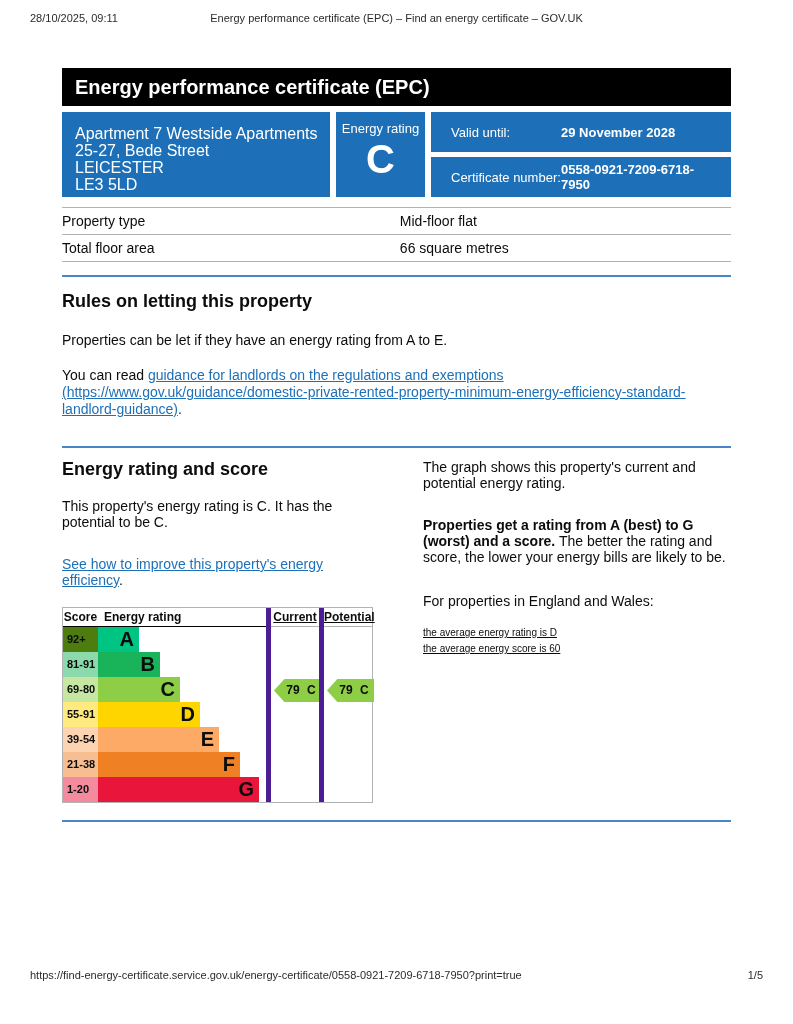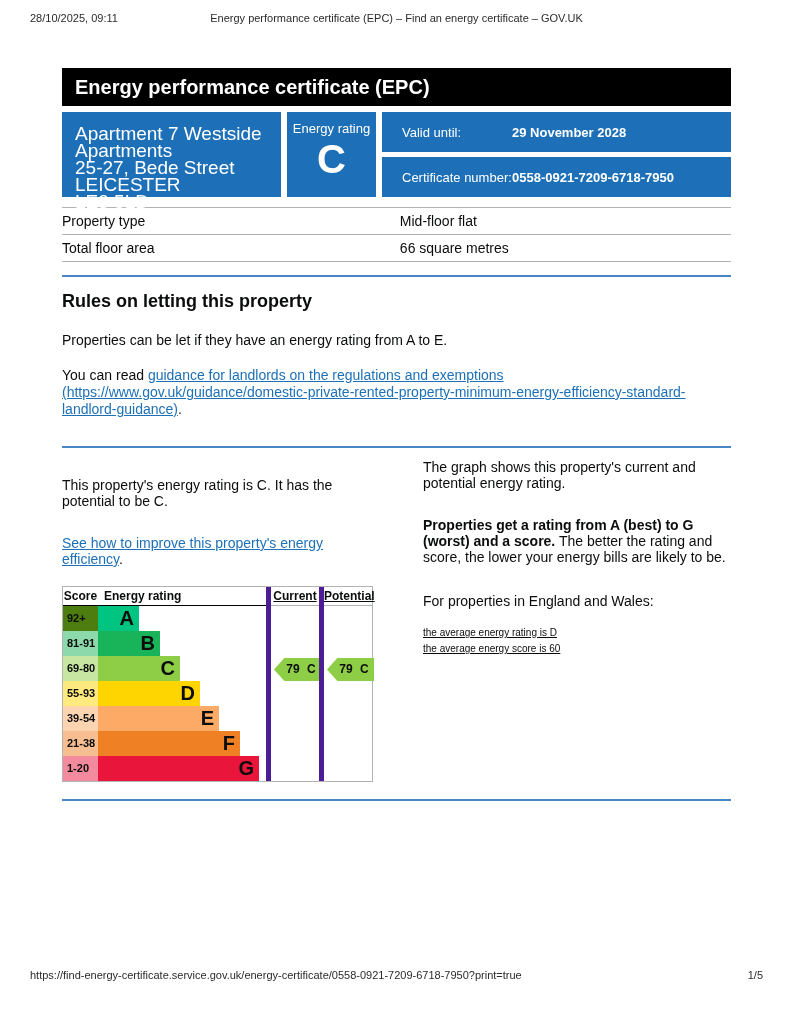--- a/index.html
+++ b/index.html
@@ -11,21 +11,21 @@
   .print-header .ph-date { position: absolute; left: 0; top: 0; }
   .print-header .ph-title { position: absolute; left: 0; right: 0; text-align: center; top: 0; }
   .print-footer { position: absolute; top: 969px; left: 30px; right: 30px; font-size: 11px; color: #2b2b2b; display: flex; justify-content: space-between; }
 
   .content { position: absolute; left: 62px; top: 68px; width: 669px; }
 
   .banner { height: 38px; background: #000; color: #fff; font-size: 20px; font-weight: bold; display: flex; align-items: center; padding-left: 13px; }
 
   .summary { margin-top: 6px; display: flex; gap: 6px; height: 85px; }
   .box-blue { background: #1d70b8; color: #fff; }
-  .address-box { width: 219px; padding: 13px 0 0 13px; font-size: 19px; line-height: 17px; }
+  .address-box { width: 268px; padding: 13px 0 0 13px; font-size: 16px; line-height: 17px; }
   .rating-box { width: 89px; display: flex; flex-direction: column; align-items: center; padding-top: 9px; }
   .rating-box .rb-label { font-size: 13px; }
   .rating-box .rb-letter { font-size: 40px; font-weight: bold; line-height: 46px; }
   .right-boxes { flex: 1; display: flex; flex-direction: column; gap: 5px; }
   .kv-box { flex: 1; display: flex; align-items: center; padding: 0 20px; font-size: 13px; }
   .kv-box .kv-label { width: 110px; flex: none; }
   .kv-box .kv-value { font-weight: bold; }
 
   table.props { margin-top: 10px; width: 100%; border-collapse: collapse; font-size: 14px; }
   table.props td { border-bottom: 1px solid #b1b4b6; padding: 5px 0 5px 0; height: 24px; }
@@ -126,20 +126,21 @@
     <hr class="blue hr1">
 
     <h2 class="rules-heading">Rules on letting this property</h2>
     <p class="body p-rules1">Properties can be let if they have an energy rating from A to E.</p>
     <p class="body p-rules2"><span>You can read </span><a class="link" href="#">guidance for landlords on the regulations and exemptions (https://www.gov.uk/guidance/domestic-private-rented-property-minimum-energy-efficiency-standard-landlord-guidance)</a><span>.</span></p>
 
     <hr class="blue hr2">
 
     <div class="two-col">
       <div class="col-left">
+        <h2>Energy rating and score</h2>
         <p class="body p-intro">This property's energy rating is C. It has the potential to be C.</p>
         <p class="body p-improve"><a class="link" href="#">See how to improve this property's energy efficiency</a><span>.</span></p>
 
         <div class="epc-chart">
           <div class="chart-left">
             <div class="chart-head">
               <span class="head-score">Score</span>
               <span class="head-rating">Energy rating</span>
             </div>
             <div class="band-row">
@@ -154,21 +155,21 @@
                   <span>B</span>
                 </span>
             </div>
             <div class="band-row">
               <span class="score-cell" style="background: rgb(198, 230, 162);">69-80</span>
               <span class="band-bar" style="width: 82px; background: rgb(141, 206, 70);">
                   <span>C</span>
                 </span>
             </div>
             <div class="band-row">
-              <span class="score-cell" style="background: rgb(255, 234, 127);">55-93</span>
+              <span class="score-cell" style="background: rgb(255, 234, 127);">55-91</span>
               <span class="band-bar" style="width: 102px; background: rgb(255, 213, 0);">
                   <span>D</span>
                 </span>
             </div>
             <div class="band-row">
               <span class="score-cell" style="background: rgb(253, 212, 178);">39-54</span>
               <span class="band-bar" style="width: 121px; background: rgb(252, 170, 101);">
                   <span>E</span>
                 </span>
             </div>

